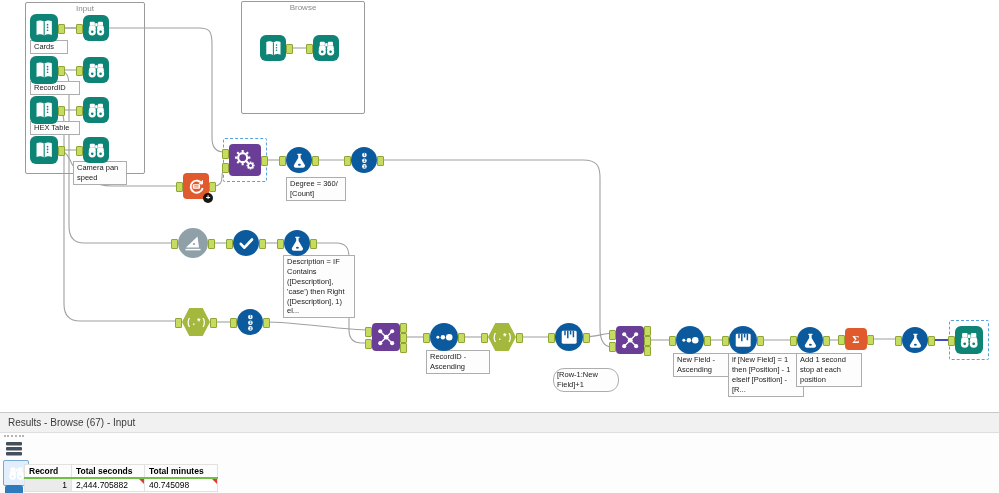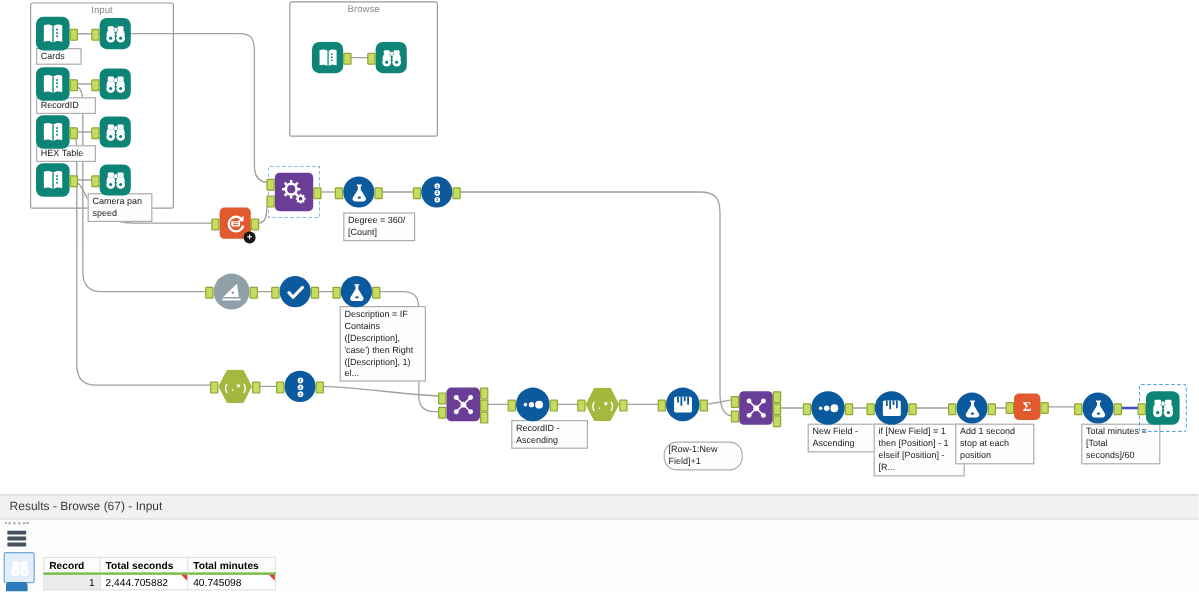--- a/index.html
+++ b/index.html
@@ -43,21 +43,21 @@
   .rp-ic.binoc{width:24px;height:24px;border:1px solid #74a9d8;background:#e2eefb;border-radius:2px;color:#2d5f86;}
   .rp-ic.binoc svg{width:19px;height:19px;}
   .rp-ic.partial{position:absolute;left:2px;top:52px;width:18px;height:14px;background:#2d7bbd;border-radius:3px;}
   .rp-toolbar{position:absolute;left:36px;top:4px;height:24px;display:flex;align-items:center;gap:7px;font-size:9.5px;color:#222;}
   .tb-item{display:flex;align-items:center;gap:4px;cursor:default;}
   .caret{font-size:7px;color:#444;}
   .tb-check{color:#b4bac0;font-size:12px;margin-left:2px;}
   .tb-sep{width:1px;height:16px;background:#d5d5d5;margin:0 3px;}
   .tb-info{font-weight:bold;}
   .tb-arrow{color:#98a0a8;font-size:12px;}
-  .rp-table{position:absolute;left:24px;top:31px;border-collapse:collapse;font-size:8.5px;z-index:2;margin-left:12px;}
+  .rp-table{position:absolute;left:24px;top:31px;border-collapse:collapse;font-size:8.5px;z-index:2;}
   .rp-table th{font-weight:bold;text-align:left;background:#fcfcfc;border:1px solid #e2e2e2;
                border-bottom:2px solid var(--hdrgreen);padding:1px 4px;height:10px;}
   .rp-table td{border:1px solid #e2e2e2;padding:1px 4px;height:10px;background:#fff;}
   .rp-table td.rec{background:#ebebeb;text-align:right;width:38px;}
   .rp-table th.col-rec{width:38px;}
   .rp-table th.col-val,.rp-table td.val{width:64px;position:relative;}
   .rp-table td.flag::after{content:"";position:absolute;top:0;right:0;border-left:5px solid transparent;border-top:5px solid var(--flagred);}
 </style>
 </head>
 <body>
@@ -455,23 +455,20 @@
 Field]+1</div>
       <div class="note" style="left: 673px; top: 353px; width: 60px;">New Field -
 Ascending</div>
       <div class="note" style="left: 728px; top: 353px; width: 68px;">if [New Field] = 1
 then [Position] - 1
 elseif [Position] -
 [R...</div>
       <div class="note" style="left: 796px; top: 353px; width: 58px;">Add 1 second
 stop at each
 position</div>
-      <div class="note" style="left: 901px; top: 353px; width: 58px;">Total minutes =
-[Total
-seconds]/60</div>
     </div>
 
   <div class="rpanel">
     <div class="rp-header">
       <span>Results - Browse (67) - Input</span>
     </div>
     <div class="rp-body">
       <div class="rp-strip">
         <div class="rp-grip"></div>
         <div class="rp-ic rows">

